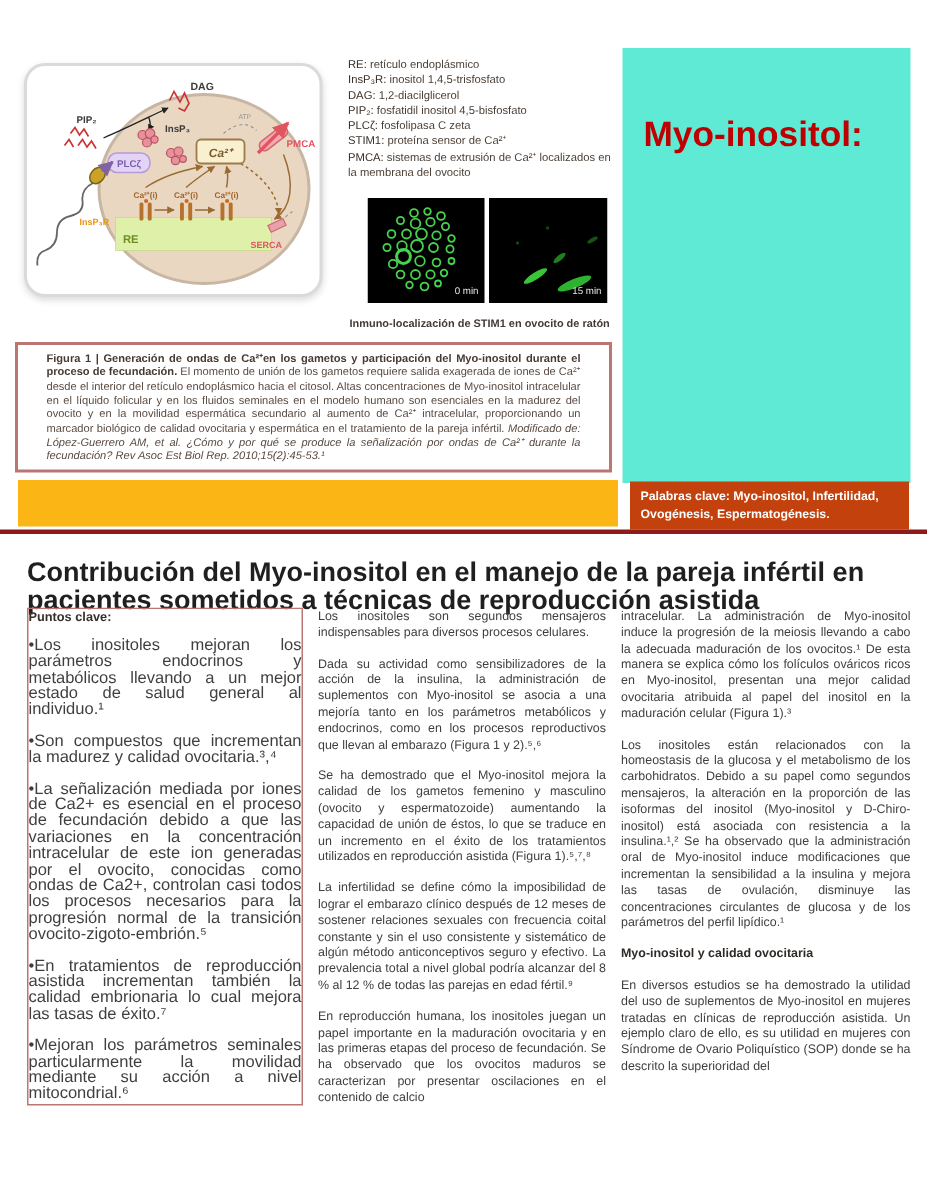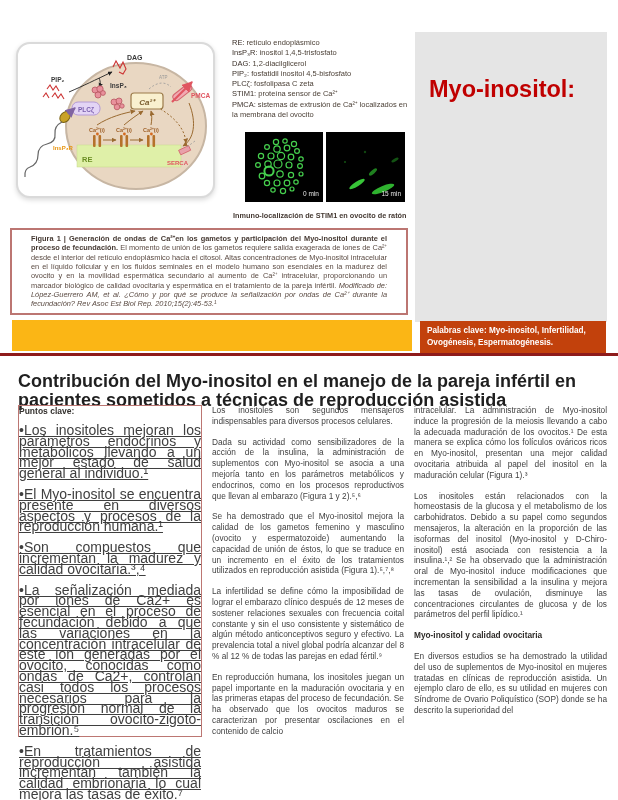--- a/index.html
+++ b/index.html
@@ -33,21 +33,21 @@
     position:absolute; left:10px; top:228px; width:398px;
     border:2px solid #BC7672; padding:4px 19px;
     font-size:7.4px; line-height:9.35px; text-align:justify; color:#5a4a42;
   }
   .fig-caption .b{ font-weight:bold; color:#463a33; }
   .fig-caption .i{ font-style:italic; }
 
   
   .masthead{
     position:absolute; left:415px; top:32px; width:192px; height:290px;
-    background:#e5e5e5; padding:44px 12px 0 14px;
+    background:#5eead4; padding:44px 12px 0 14px;
   }
   .mh-title{ font-size:23.5px; font-weight:bold; color:#C00000; margin-bottom:17px; }
   .mh-sub{ font-size:21.5px; font-weight:bold; color:#141414; line-height:29px; }
 
   .yellow-bar{ position:absolute; left:12px; top:320px; width:400px; height:31px; background:#FBB615; }
   .keywords{
     position:absolute; left:420px; top:321px; width:186px; height:32px;
     background:#c2410c; color:#ffffff; font-size:8.2px; font-weight:bold;
     line-height:11.5px; padding:4px 7px;
   }
@@ -59,21 +59,21 @@
     font-size:18px; font-weight:700; line-height:19px; color:#1f1f1f;
   }
   .columns{ position:absolute; left:18px; top:405px; width:590px; height:395px;
     display:flex; gap:10px; overflow:hidden; }
   .columns p{ font-size:8.3px; line-height:10.8px; text-align:justify; margin-bottom:10px; color:#3f3f3f; }
   .keypoints{
     width:184px; flex:0 0 184px; height:332px;
     border:1.5px solid #BC7672; padding:0;
   }
   .keypoints .kp-head{ font-size:8.5px; font-weight:bold; color:#33302d; margin-bottom:9px; }
-  .keypoints p{ font-size:14px; line-height:10.8px;text-decoration:underline; }
+  .keypoints p{ font-size:11px; line-height:10.8px; }
   .kp::before{ content:"\2022 "; }
   .col1{ width:192px; flex:0 0 192px; }
   .col2{ width:193px; flex:0 0 193px; }
   .columns h3{ font-size:8.3px; line-height:10.8px; font-weight:bold; color:#2e2b28; margin-bottom:10px; }
 </style>
 </head>
 <body>
 
 <div class="page">
 
@@ -250,21 +250,20 @@
   <div class="yellow-bar"></div>
   <div class="keywords">Palabras clave: Myo-inositol, Infertilidad, Ovogénesis, Espermatogénesis.</div>
   <div class="red-rule"></div>
 
   <h1 class="section-title">Contribución del Myo-inositol en el manejo de la pareja infértil en pacientes sometidos a técnicas de reproducción asistida</h1>
 
   <div class="columns">
     <div class="keypoints">
       <div class="kp-head">Puntos clave:</div>
       <p class="kp">Los inositoles mejoran los parámetros endocrinos y metabólicos llevando a un mejor estado de salud general al individuo.¹</p>
-      <p class="kp">El Myo-inositol se encuentra presente en diversos aspectos y procesos de la reproducción humana.¹</p>
       <p class="kp">Son compuestos que incrementan la madurez y calidad ovocitaria.³,⁴</p>
       <p class="kp">La señalización mediada por iones de Ca2+ es esencial en el proceso de fecundación debido a que las variaciones en la concentración intracelular de este ion generadas por el ovocito, conocidas como ondas de Ca2+, controlan casi todos los procesos necesarios para la progresión normal de la transición ovocito-zigoto-embrión.⁵</p>
       <p class="kp">En tratamientos de reproducción asistida incrementan también la calidad embrionaria lo cual mejora las tasas de éxito.⁷</p>
       <p class="kp">Mejoran los parámetros seminales particularmente la movilidad mediante su acción a nivel mitocondrial.⁶</p>
     </div>
     <div class="col1">
       <p>Los inositoles son segundos mensajeros indispensables para diversos procesos celulares.</p>
       <p>Dada su actividad como sensibilizadores de la acción de la insulina, la administración de suplementos con Myo-inositol se asocia a una mejoría tanto en los parámetros metabólicos y endocrinos, como en los procesos reproductivos que llevan al embarazo (Figura 1 y 2).⁵,⁶</p>
       <p>Se ha demostrado que el Myo-inositol mejora la calidad de los gametos femenino y masculino (ovocito y espermatozoide) aumentando la capacidad de unión de éstos, lo que se traduce en un incremento en el éxito de los tratamientos utilizados en reproducción asistida (Figura 1).⁵,⁷,⁸</p>
       <p>La infertilidad se define cómo la imposibilidad de lograr el embarazo clínico después de 12 meses de sostener relaciones sexuales con frecuencia coital constante y sin el uso consistente y sistemático de algún método anticonceptivos seguro y efectivo. La prevalencia total a nivel global podría alcanzar del 8 % al 12 % de todas las parejas en edad fértil.⁹</p>

